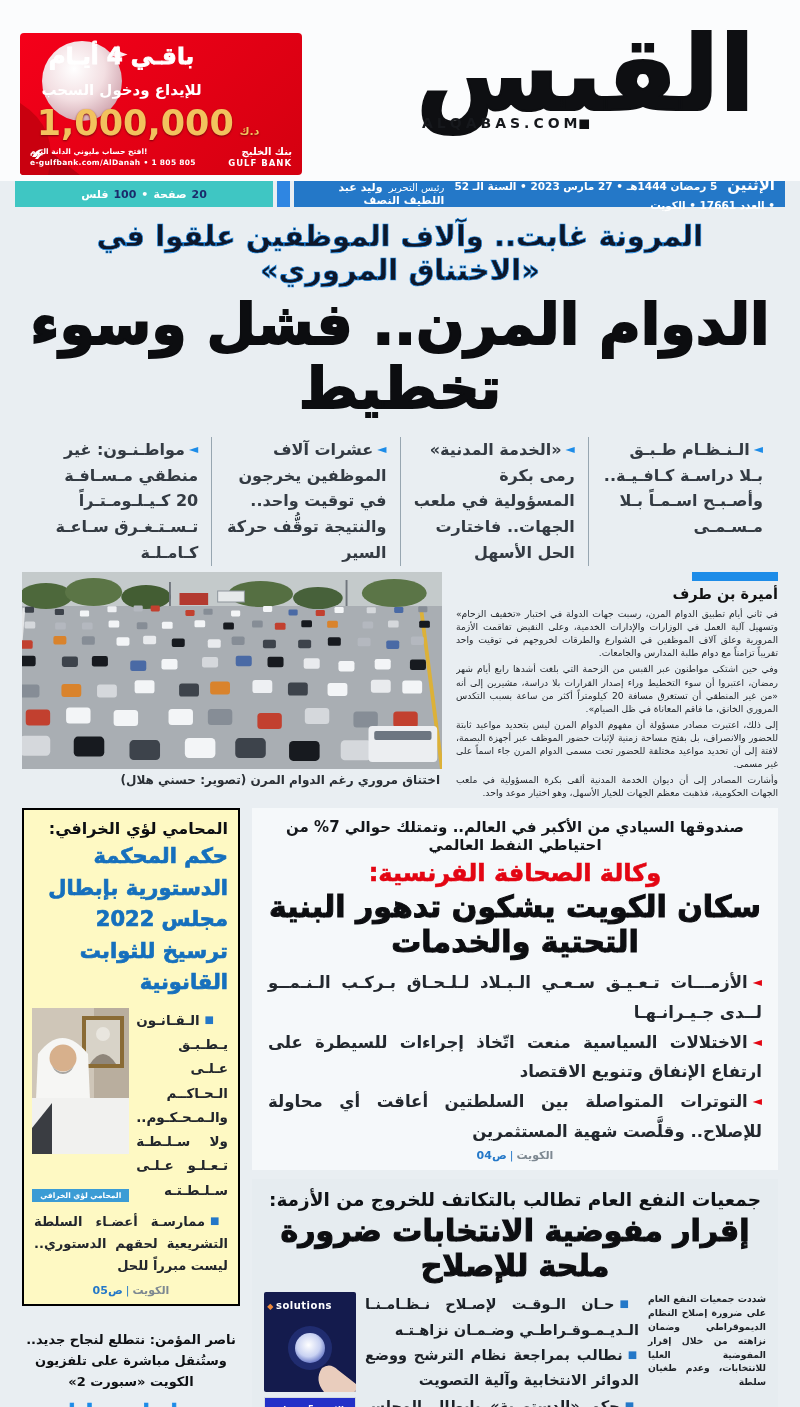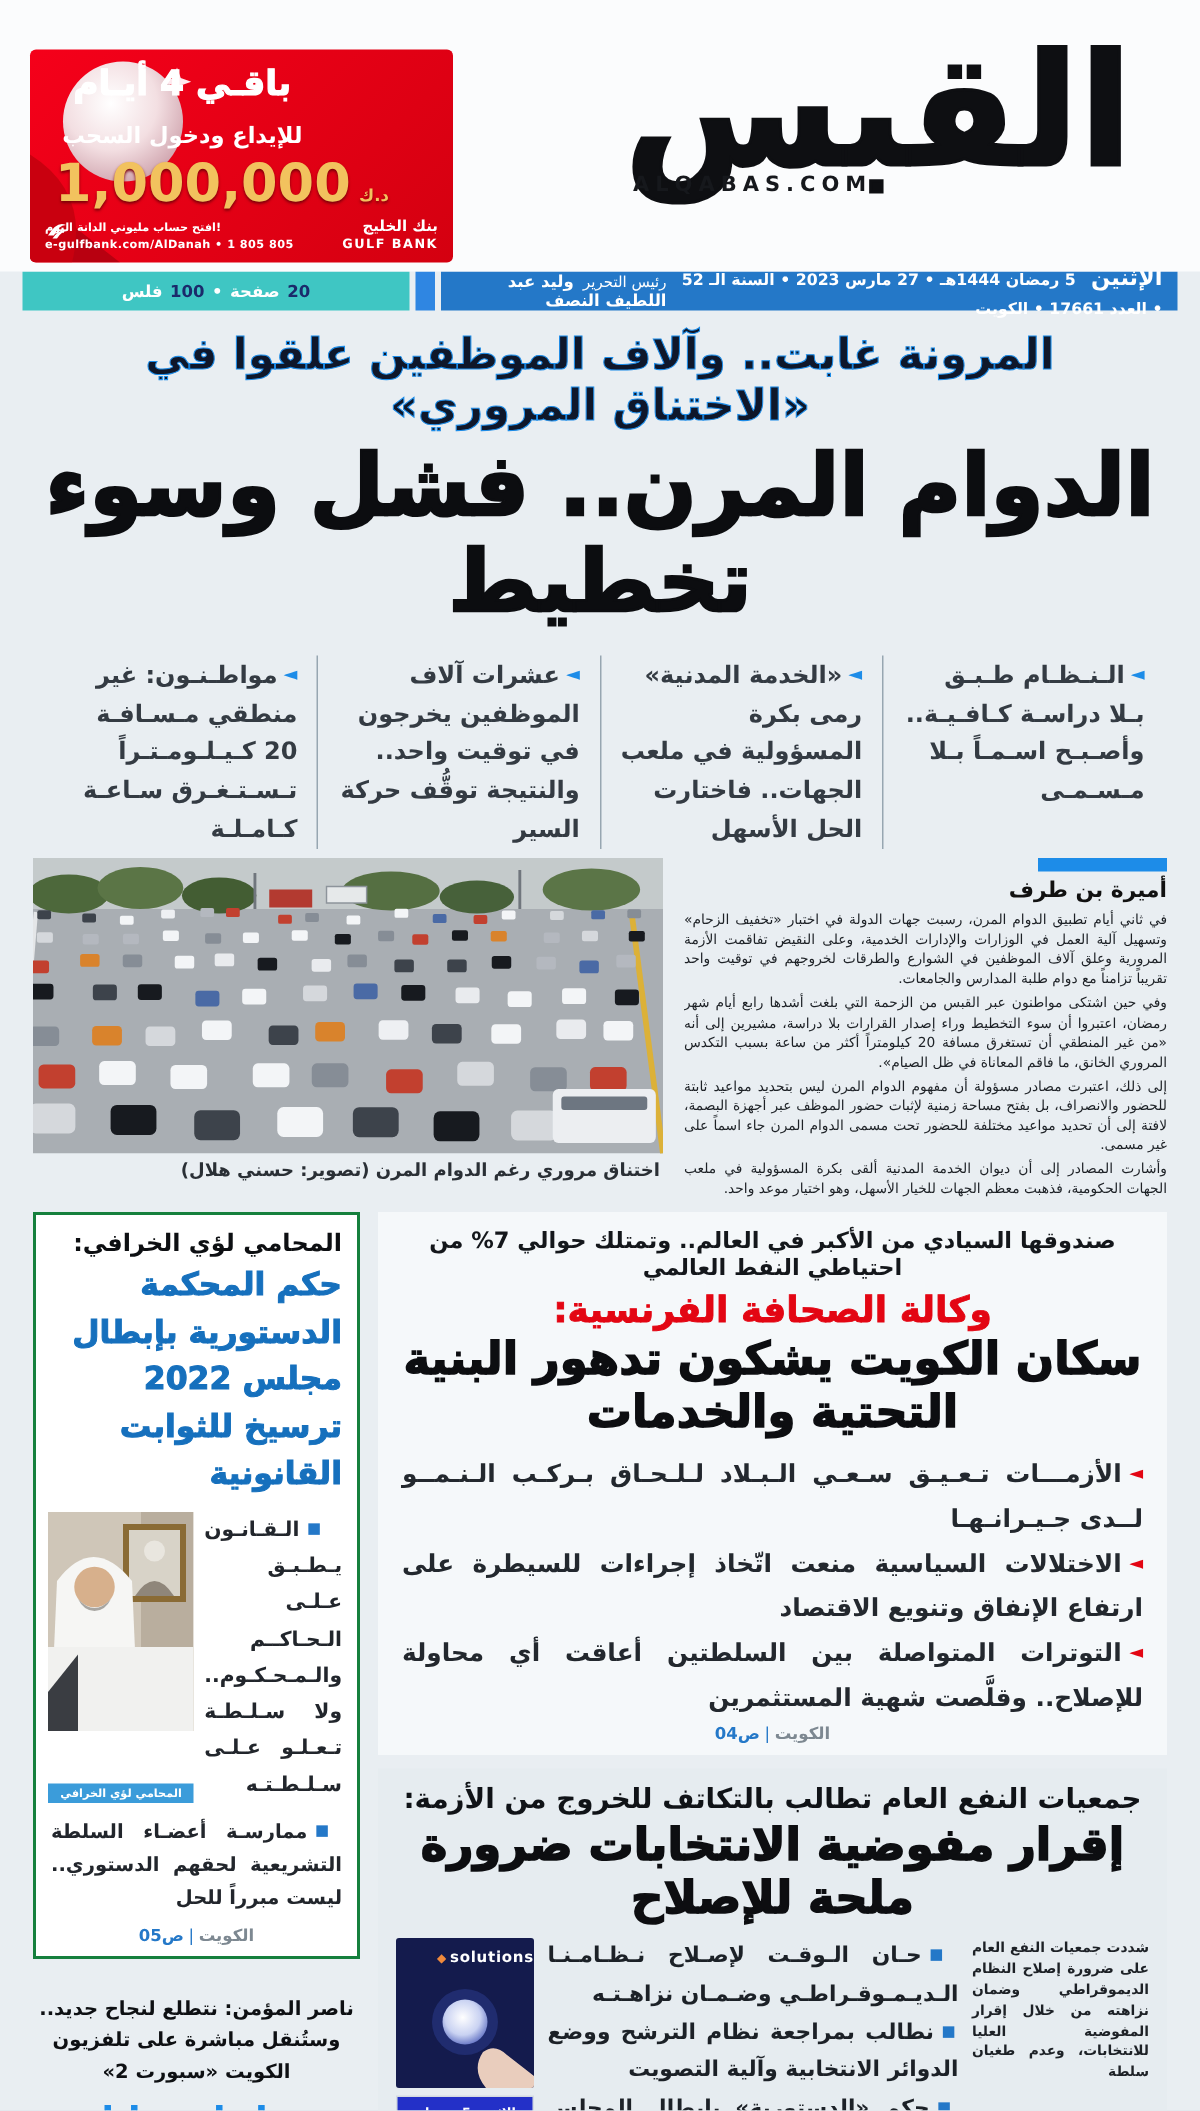--- a/index.html
+++ b/index.html
@@ -78,27 +78,27 @@
   
   .elections{background:#e6ecf0;padding:10px 12px 8px}
   .el-kicker{text-align:center;font-weight:bold;font-size:18.5px;color:#101317}
   .el-head{text-align:center;font-size:30px;font-weight:bold;color:#0d0e11;-webkit-text-stroke:1.1px #0d0e11;margin:3px 0 9px}
   .el-body{display:flex;gap:9px}
   .el-col1{width:118px;flex-shrink:0;font-size:9.2px;line-height:1.5;text-align:justify;color:#1d2126;font-weight:bold}
   .el-mid{flex:1;min-width:0}
   .el-b{font-size:14.5px;font-weight:bold;color:#1c2127;line-height:1.75;text-align:justify}
   .el-rail{width:92px;flex-shrink:0}
   .sol-ad{width:92px;height:100px;background:#141b4d;border-radius:2px;position:relative;overflow:hidden}
-  .sol-brand{position:absolute;top:8px;right:0;color:#fff;font-size:10px;font-weight:bold;letter-spacing:.5px;direction:ltr}
+  .sol-brand{position:absolute;top:8px;right:24px;color:#fff;font-size:10px;font-weight:bold;letter-spacing:.5px;direction:ltr}
   .sol-di{color:#f08a3c;font-size:8px;margin-right:2px}
   .prayer{width:92px;margin-top:5px;background:#fff;border:1px solid #d4dae0}
   .pr-head{background:#2330c8;color:#fff;text-align:center;font-size:8.5px;font-weight:bold;padding:5px 2px;line-height:1.5}
 
   
-  .lawyer{background:#ffffff;border:2px solid #15803d;padding:9px 10px 7px}
+  .lawyer{background:#fef9c3;border:2px solid #000000;padding:9px 10px 7px}
   .law-kicker{font-weight:bold;font-size:16px;color:#0d0f12}
   .law-head{color:#1670bd;font-weight:bold;font-size:21px;line-height:1.5;margin:3px 0 9px;-webkit-text-stroke:.7px #1670bd}
   .law-mid{display:flex;gap:7px}
   .law-text{flex:1;font-size:13.5px;font-weight:bold;color:#22262c;line-height:1.8;text-align:justify}
   .law-photo{width:97px;flex-shrink:0;position:relative}
   .law-photo svg{width:97px;height:146px;display:block}
   .law-cap{position:absolute;bottom:0;right:0;left:0;background:rgba(42,148,215,.92);color:#fff;font-size:7.5px;font-weight:bold;text-align:center;padding:2px 1px}
   .law-b2{font-size:13px;font-weight:bold;color:#22262c;line-height:1.7;margin-top:9px;text-align:justify}
   .lawyer .ref{text-align:center;margin-top:7px}
 

